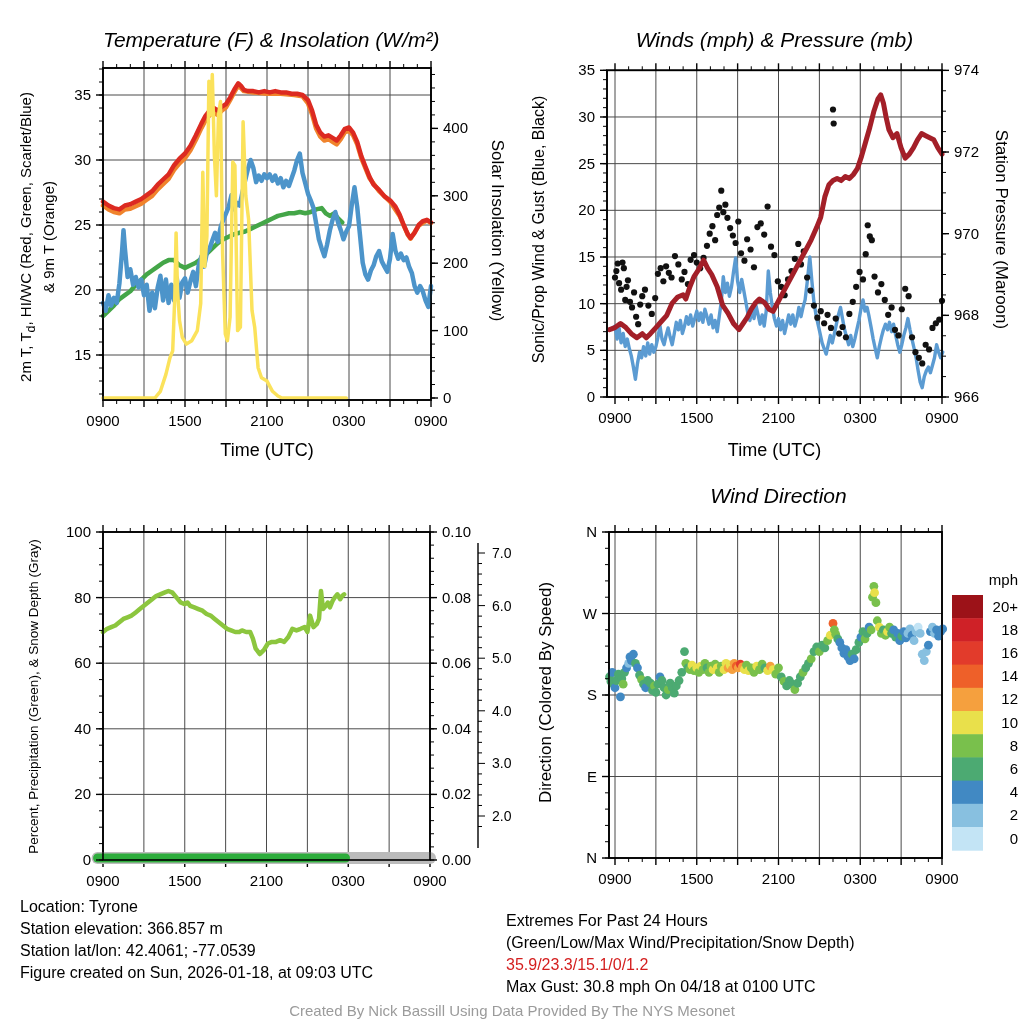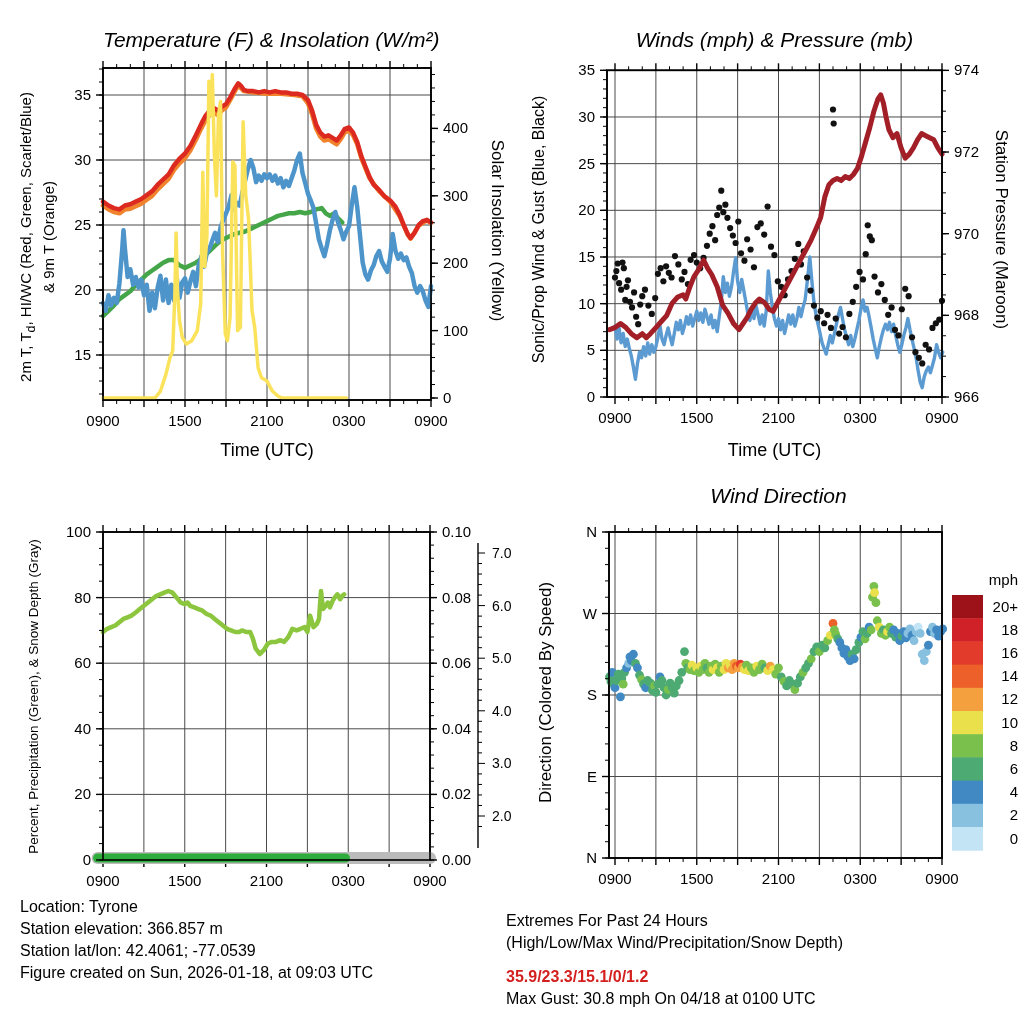--- a/index.html
+++ b/index.html
@@ -8,21 +8,21 @@
   .abs{position:absolute;}
   .ctitle{font-size:21px;text-align:center;white-space:nowrap;font-style:italic;}
   .xlab{font-size:18px;text-align:center;}
   .ylab{font-size:15px;text-align:center;line-height:17px;transform:rotate(-90deg);white-space:nowrap;}
   .ylabR{transform:rotate(90deg);}
   svg{position:absolute;overflow:visible;}
   svg text{font-family:"Liberation Sans",sans-serif;}
   .footL{font-size:16px;line-height:22px;}
   .footR{font-size:16px;line-height:22px;text-align:left;}
   .credit{font-size:15px;text-align:center;width:1024px;}
-  .bold{font-weight:bold;margin-top:12px;}
+  .bold{font-weight:normal;}
 </style>
 </head>
 <body>
 
 <div id="fig">
 
   <svg id="c0" style="left:0;top:0" width="512" height="470">
       <line x1="103" y1="355" x2="431" y2="355" stroke="#4a4a4a" stroke-width="1"></line>
       <line x1="103" y1="290" x2="431" y2="290" stroke="#4a4a4a" stroke-width="1"></line>
       <line x1="103" y1="225" x2="431" y2="225" stroke="#4a4a4a" stroke-width="1"></line>
@@ -920,18 +920,19 @@
 
   <div class="abs footL" style="left:20px;top:896px;">
     <div>Location: Tyrone</div>
     <div>Station elevation: 366.857 m</div>
     <div>Station lat/lon: 42.4061; -77.0539</div>
     <div>Figure created on Sun, 2026-01-18, at 09:03 UTC</div>
   </div>
 
   <div class="abs footR" style="left:506px;top:910px;width:500px;">
     <div>Extremes For Past 24 Hours</div>
-    <div>(High/Low/Max Wind/Precipitation/Snow Depth)</div>
+    <div>(Green/Low/Max Wind/Precipitation/Snow Depth)</div>
     <div class="bold" style="color: rgb(212, 31, 31);">35.9/23.3/15.1/0/1.2</div>
     <div>Max Gust: 30.8 mph On 04/18 at 0100 UTC</div>
   </div>
 
+  <div class="abs credit" style="left: 0px; top: 1002px; color: rgb(155, 155, 155);">Created By Nick Bassill Using Data Provided By The NYS Mesonet</div>
 </div>
 
 </body></html>

